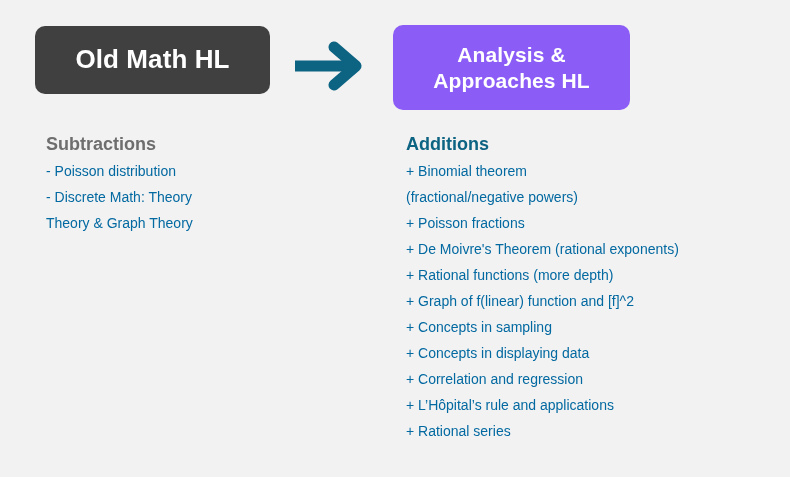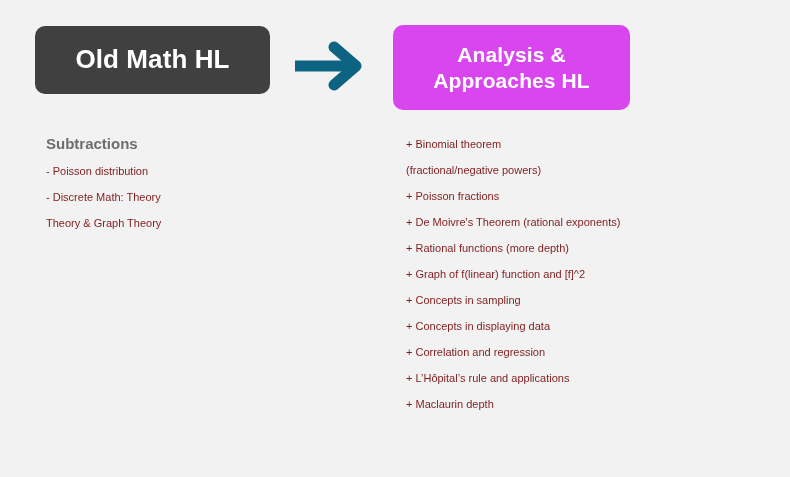--- a/index.html
+++ b/index.html
@@ -42,21 +42,21 @@
     height: 68px;
     background: #404040;
     font-size: 26px;
   }
 
   #new-box {
     left: 393px;
     top: 25px;
     width: 237px;
     height: 85px;
-    background: #d946ef;
+    background: #8b5cf6;
     font-size: 21px;
   }
 
   #flow-arrow {
     position: absolute;
     left: 290px;
     top: 40px;
     width: 85px;
     height: 52px;
   }
@@ -69,38 +69,38 @@
   #left-column {
     left: 46px;
     width: 300px;
   }
   #right-column {
     left: 406px;
     width: 380px;
   }
 
   .col-heading {
-    font-size: 15px;
+    font-size: 18px;
     font-weight: bold;
     line-height: 26px;
     margin: 0 0 1px 0;
     white-space: nowrap;
   }
   #subtractions-heading { color: #6e6e6e; }
   #additions-heading    { color: #0d6382; }
 
   .item-list {
     list-style: none;
     margin: 0;
     padding: 0;
   }
   .item-list li {
-    font-size: 11px;
+    font-size: 14px;
     line-height: 26px;
-    color: #7f1d1d;
+    color: #0369a1;
     white-space: nowrap;
   }
 </style>
 </head>
 <body>
 
 <div class="canvas">
 
   <div class="flow-box" id="old-box">
     <span>Old Math HL</span>
@@ -123,28 +123,29 @@
   <div class="column" id="left-column">
     <div class="col-heading" id="subtractions-heading">Subtractions</div>
     <ul class="item-list" id="subtractions-list">
       <li>- Poisson distribution</li>
       <li>- Discrete Math: Theory</li>
       <li>Theory &amp; Graph Theory</li>
     </ul>
   </div>
 
   <div class="column" id="right-column">
+    <div class="col-heading" id="additions-heading">Additions</div>
     <ul class="item-list" id="additions-list">
       <li>+ Binomial theorem</li>
       <li>(fractional/negative powers)</li>
       <li>+ Poisson fractions</li>
       <li>+ De Moivre's Theorem (rational exponents)</li>
       <li>+ Rational functions (more depth)</li>
       <li>+ Graph of f(linear) function and [f]^2</li>
       <li>+ Concepts in sampling</li>
       <li>+ Concepts in displaying data</li>
       <li>+ Correlation and regression</li>
       <li>+ L’Hôpital’s rule and applications</li>
-      <li>+ Maclaurin depth</li>
+      <li>+ Rational series</li>
     </ul>
   </div>
 
 </div>
 
 </body></html>

